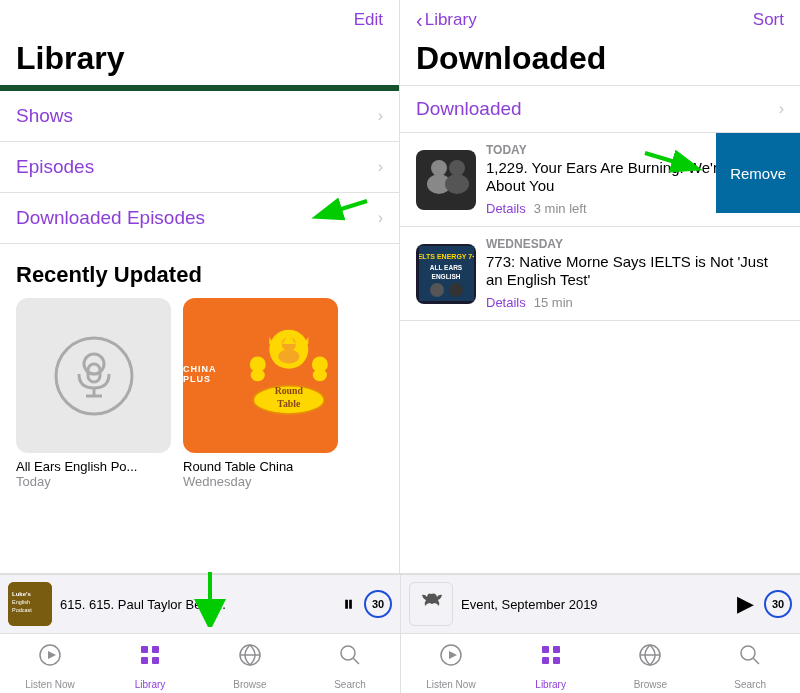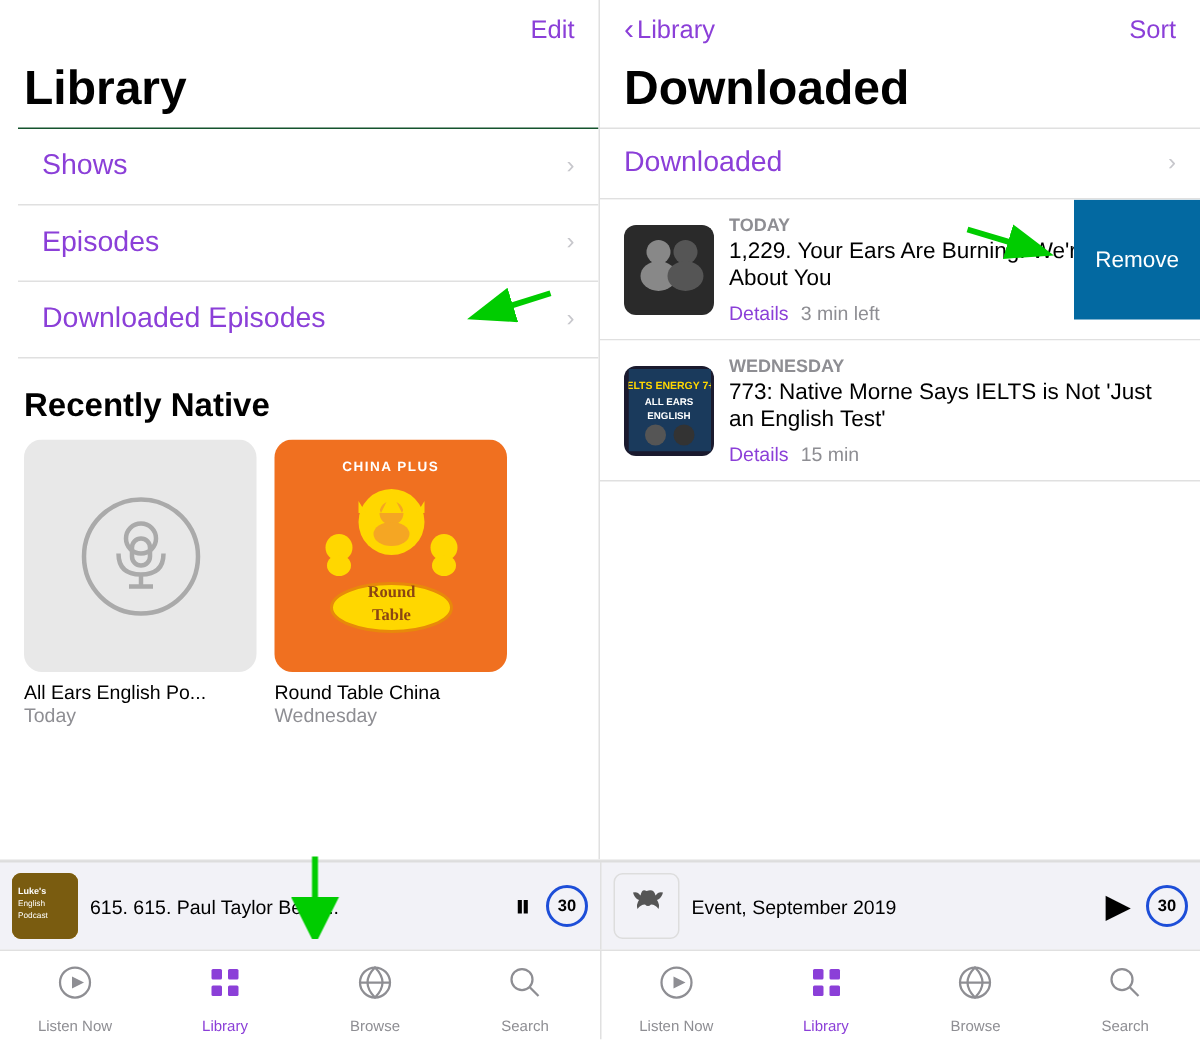--- a/index.html
+++ b/index.html
@@ -43,22 +43,21 @@
     }
 
     .left-title {
       font-size: 32px;
       font-weight: 700;
       color: #000;
       padding: 4px 16px 8px;
     }
 
     .left-nav-items {
-      border-top: 1px solid #14532d;
-      margin-left: 12px;
+      border-top: 6px solid #14532d;
     }
     .nav-item {
       display: flex;
       align-items: center;
       justify-content: space-between;
       padding: 14px 16px;
       border-bottom: 1px solid #e0e0e0;
       position: relative;
     }
     .nav-item-label {
@@ -388,42 +387,42 @@
               <marker id="arrowhead1" markerWidth="8" markerHeight="8" refX="6" refY="3" orient="auto">
                 <polygon points="0 0, 8 3, 0 6" fill="#00cc00"></polygon>
               </marker>
             </defs>
             <path d="M58 5 L10 20" stroke="#00cc00" stroke-width="4" fill="none" marker-end="url(#arrowhead1)"></path>
           </svg>
         </span>
       </div>
     </div>
 
-    <div class="section-header">Recently Native</div>
+    <div class="section-header">Recently Updated</div>
 
     <div class="recently-updated-grid">
 
       <div class="podcast-card">
         <div class="podcast-thumbnail podcast-thumb-aee">
           <svg width="80" height="80" viewBox="0 0 80 80">
             <circle cx="40" cy="40" r="38" fill="none" stroke="#aaa" stroke-width="3"></circle>
             <circle cx="40" cy="28" r="10" fill="none" stroke="#aaa" stroke-width="3"></circle>
             <rect x="34" y="28" width="12" height="18" rx="6" fill="none" stroke="#aaa" stroke-width="3"></rect>
             <path d="M25 38 Q25 52 40 52 Q55 52 55 38" fill="none" stroke="#aaa" stroke-width="3"></path>
             <line x1="40" y1="52" x2="40" y2="60" stroke="#aaa" stroke-width="3"></line>
             <line x1="32" y1="60" x2="48" y2="60" stroke="#aaa" stroke-width="3"></line>
           </svg>
         </div>
         <div class="podcast-title">All Ears English Po...</div>
         <div class="podcast-date">Today</div>
       </div>
 
       <div class="podcast-card">
         <div class="podcast-thumbnail podcast-thumb-rtc">
-          <div style="display:flex;flex-direction:column;align-items:center;">
+          <div style="display:flex;flex-direction:row;align-items:center;">
             <div style="color:#fff;font-size:9px;font-weight:700;letter-spacing:1px;margin-bottom:4px;">CHINA PLUS</div>
 
             <svg width="110" height="115" viewBox="0 0 110 115">
 
               <ellipse cx="55" cy="28" rx="22" ry="22" fill="#ffd700"></ellipse>
 
               <circle cx="55" cy="22" r="8" fill="#f5a623"></circle>
               <ellipse cx="55" cy="36" rx="12" ry="8" fill="#f5a623"></ellipse>
 
               <polygon points="33,14 38,22 43,10 48,22 55,8 62,22 67,10 72,22 77,14 77,22 33,22" fill="#ffd700"></polygon>

